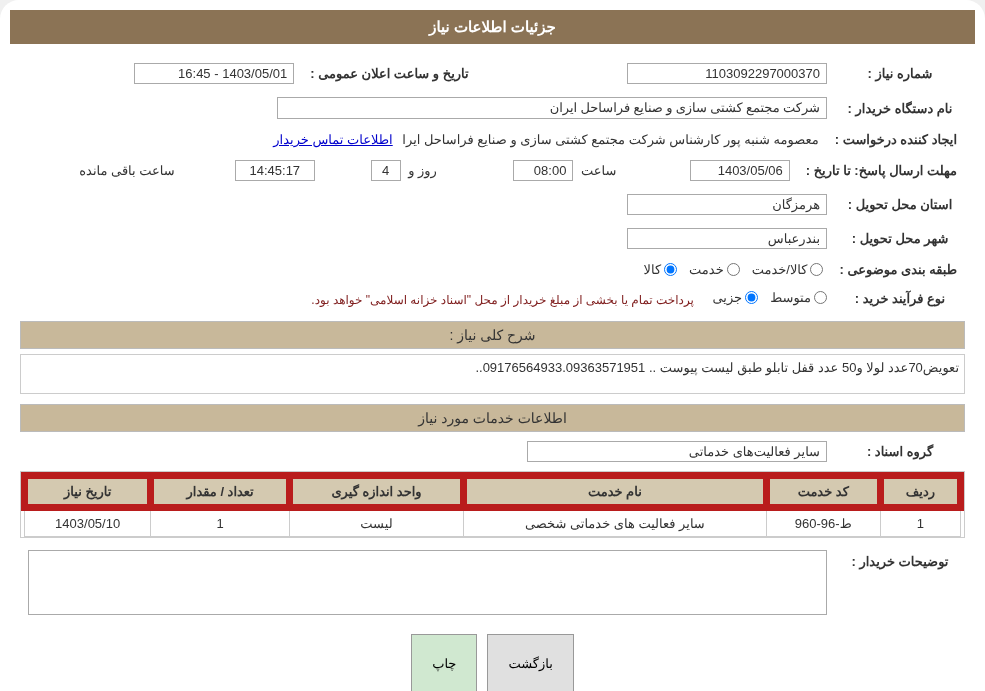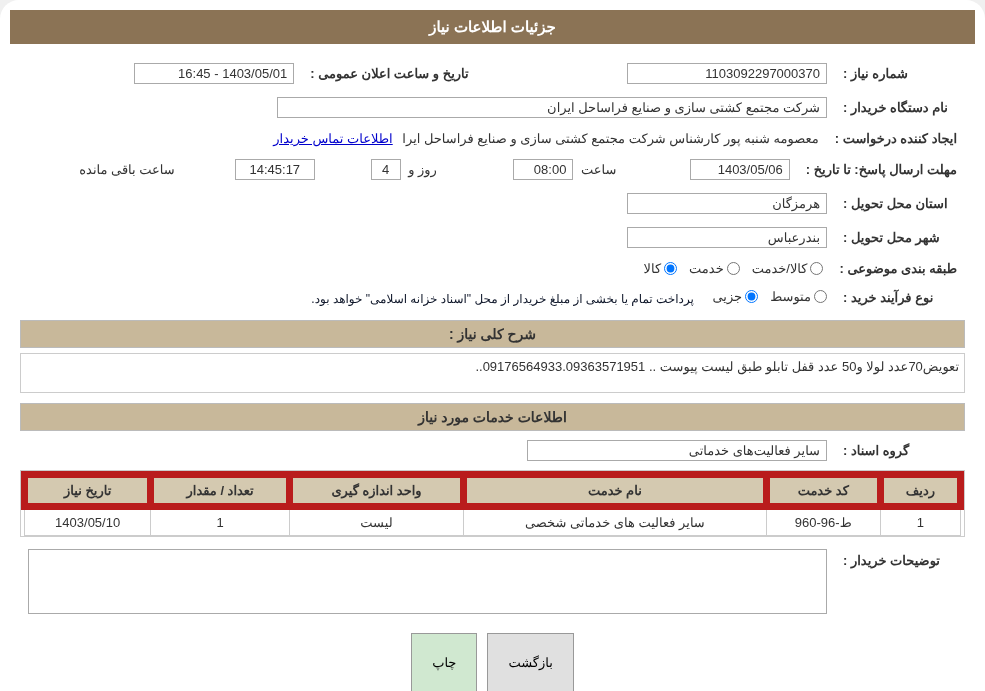--- a/index.html
+++ b/index.html
@@ -25,35 +25,35 @@
       font-size: 15px;
       font-weight: bold;
       margin-bottom: 10px;
     }
     .section-title {
       background: #c8b89a;
       color: #333;
       text-align: center;
       padding: 5px 10px;
       font-size: 14px;
-      font-weight: bold;
+      font-weight: normal;
       margin: 10px 0 5px 0;
       border: 1px solid #bbb;
     }
     .info-table {
       width: 100%;
       border-collapse: collapse;
       margin-bottom: 5px;
     }
     .info-table td {
       padding: 4px 8px;
       vertical-align: middle;
     }
     .label-cell {
-      text-align: left;
+      text-align: center;
       color: #333;
       font-weight: bold;
       white-space: nowrap;
       width: 130px;
     }
     .value-cell {
       text-align: right;
     }
     .link-blue {
       color: #0000cc;
@@ -152,21 +152,21 @@
         </td>
       </tr>
     </tbody>
       </table>
 
     <table class="info-table">
       <tbody>
           <tr>
         <td class="label-cell">نام دستگاه خریدار :</td>
         <td colspan="3">
-          <span class="val-box" style="width:550px;display:inline-block;">شرکت مجتمع کشتی سازی و صنایع فراساحل ایران</span>
+          <span class="val-box" style="width:550px;display:inline-block;font-family:Liberation Serif, serif;">شرکت مجتمع کشتی سازی و صنایع فراساحل ایران</span>
         </td>
       </tr>
     </tbody>
       </table>
 
     <table class="info-table">
       <tbody>
           <tr>
         <td class="label-cell">ایجاد کننده درخواست :</td>
         <td colspan="3">
@@ -258,21 +258,21 @@
           <div class="radio-group" style="display:inline-flex;gap:12px;margin-left:15px;">
             <div class="radio-item">
               <input type="radio" name="farayand" style="">
               <span>متوسط</span>
             </div>
             <div class="radio-item">
               <input type="radio" name="farayand" checked="" style="">
               <span>جزیی</span>
             </div>
           </div>
-          <span style="font-size:12px;color:#0f172a;">پرداخت تمام یا بخشی از مبلغ خریدار از محل "اسناد خزانه اسلامی" خواهد بود.</span>
+          <span style="font-size:12px;color:#7f1d1d;">پرداخت تمام یا بخشی از مبلغ خریدار از محل "اسناد خزانه اسلامی" خواهد بود.</span>
         </td>
       </tr>
     </tbody>
       </table>
 
     <div class="section-title">شرح کلی نیاز :</div>
     <div style="border:1px solid #ccc; padding:5px; margin-bottom:8px; background:#fff; min-height:40px; direction:rtl; text-align:right;">
       <span style="font-size:13px;">تعویض70عدد لولا و50 عدد قفل تابلو طبق لیست پیوست .. 09176564933.09363571951..</span>
     </div>
 

